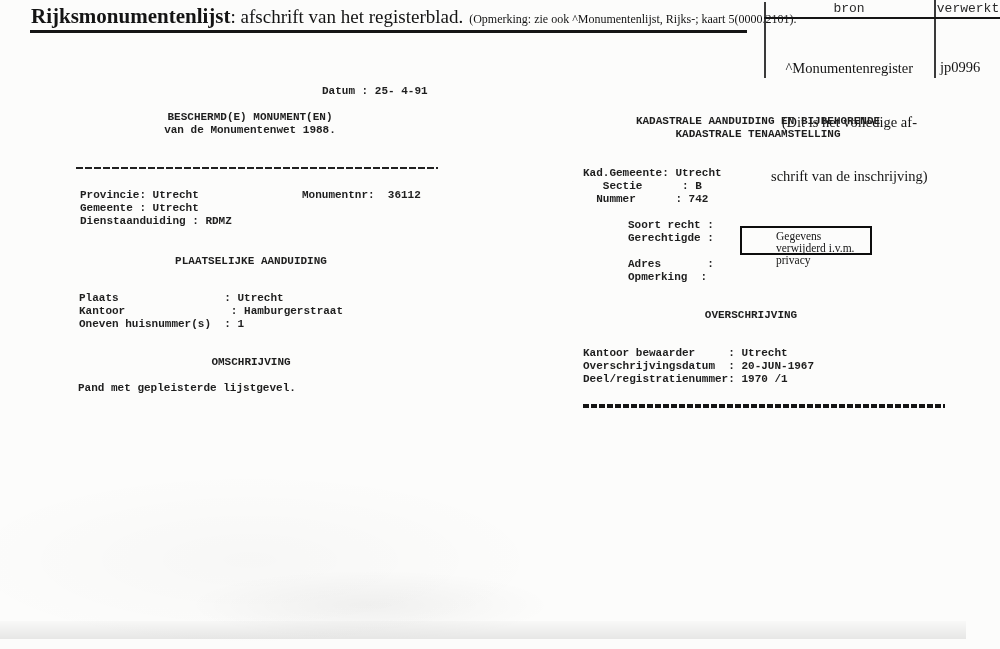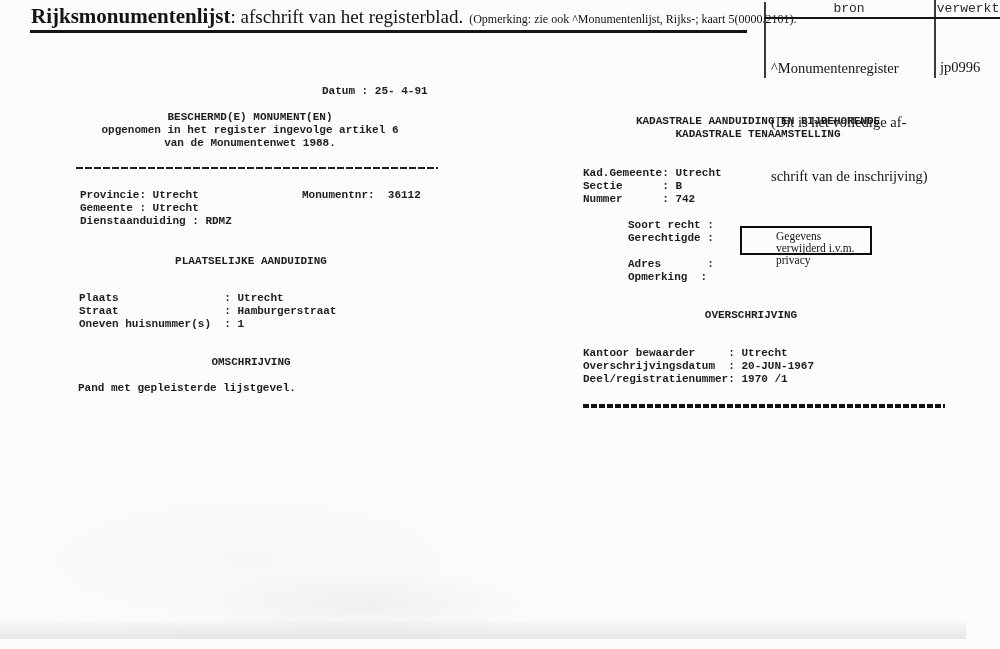--- a/index.html
+++ b/index.html
@@ -55,61 +55,60 @@
       <span class="title-rest">: afschrift van het registerblad.</span>
     <span class="title-note">(Opmerking: zie ook ^Monumentenlijst, Rijks-; kaart 5(0000.2101).</span>
   </div>
   <div class="abs rule" style="left:30px;top:30px;width:717px;height:3px;"></div>
 
   <div class="abs vline" style="left:764px;top:2px;height:76px;"></div>
   <div class="abs vline" style="left:934px;top:0px;height:78px;"></div>
   <div class="abs rule" style="left:764px;top:17px;width:236px;height:2px;"></div>
   <div class="abs sans tbl-header center" style="left:766px;top:1px;width:166px;">bron</div>
   <div class="abs sans tbl-header center" style="left:936px;top:1px;width:64px;">verwerkt</div>
-  <div class="abs serif tbl-body" style="left:771px;top:23px;">
+  <div class="abs serif tbl-body" style="left:771px;top:23px;text-align:center;">
     <div>^Monumentenregister</div>
     <div>(Dit is het volledige af-</div>
     <div>schrift van de inschrijving)</div>
   </div>
   <div class="abs serif tbl-body" style="left:940px;top:58px;">jp0996</div>
 
   <div class="abs mono" style="left:300px;top:85px;padding-left:22px;">Datum : 25- 4-91</div>
 
   <div class="abs center" style="left:76px;top:111px;width:348px;">
     <div class="mono">BESCHERMD(E) MONUMENT(EN)</div>
-    <div class="mono">opgenomen in het register ingevolge artikel 6</div>
     <div class="mono">van de Monumentenwet 1988.</div>
   </div>
 
   <div class="abs dash-thin" style="left:76px;top:167px;width:362px;"></div>
 
   <div class="abs" style="left:80px;top:189px;">
     <div class="mono">Provincie: Utrecht</div>
     <div class="mono">Gemeente : Utrecht</div>
     <div class="mono">Dienstaanduiding : RDMZ</div>
   </div>
   <div class="abs mono" style="left:302px;top:189px;">Monumentnr:  36112</div>
 
   <div class="abs mono center" style="left:81px;top:255px;width:340px;">PLAATSELIJKE AANDUIDING</div>
 
   <div class="abs" style="left:79px;top:292px;">
     <div class="mono">Plaats                : Utrecht</div>
-    <div class="mono">Straat                : Hamburgerstraat</div>
+    <div class="mono">Kantoor                : Hamburgerstraat</div>
     <div class="mono">Oneven huisnummer(s)  : 1</div>
   </div>
 
   <div class="abs mono" style="left:78px;top:382px;">Pand met gepleisterde lijstgevel.</div>
   <div class="abs mono center" style="left:81px;top:356px;width:340px;">OMSCHRIJVING</div>
 
   <div class="abs center" style="left:578px;top:115px;width:360px;">
     <div class="mono">KADASTRALE AANDUIDING EN BIJBEHORENDE</div>
     <div class="mono">KADASTRALE TENAAMSTELLING</div>
   </div>
 
-  <div class="abs" style="left:583px;top:167px;">
+  <div class="abs" style="left:583px;top:167px;text-align:center;">
     <div class="mono">Kad.Gemeente: Utrecht</div>
     <div class="mono">Sectie      : B</div>
     <div class="mono">Nummer      : 742</div>
   </div>
 
   <div class="abs" style="left:628px;top:219px;">
     <div class="mono">Soort recht :</div>
     <div class="mono">Gerechtigde :</div>
   </div>
 

